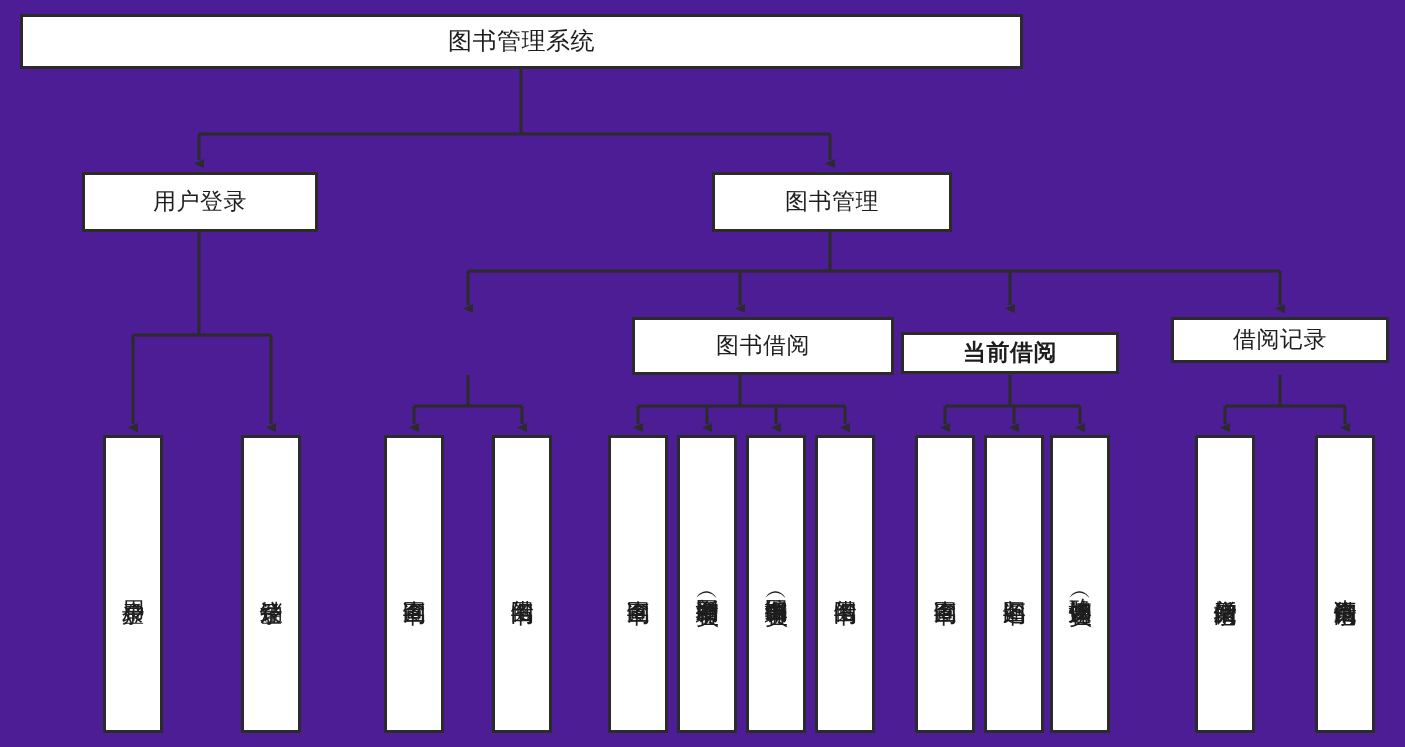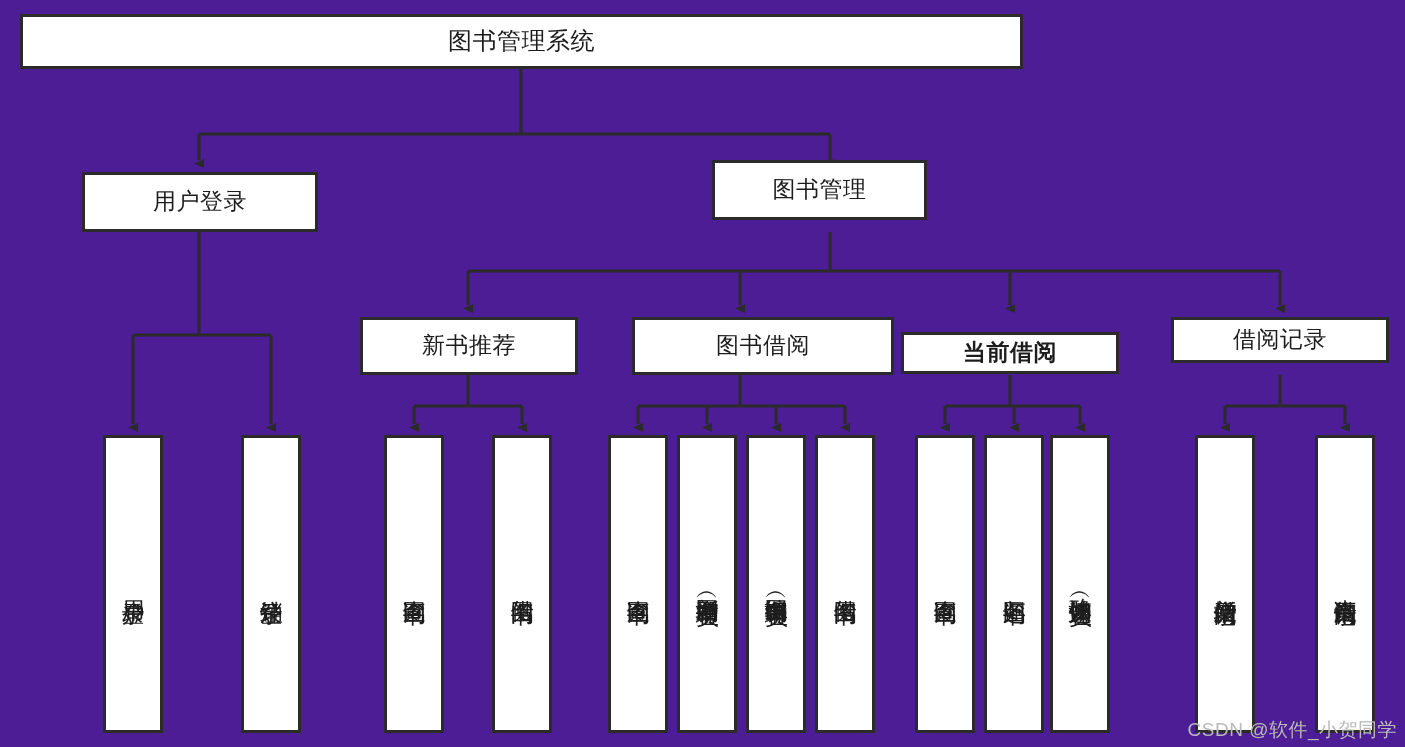--- a/index.html
+++ b/index.html
@@ -122,23 +122,22 @@
       <path d="M1280,375 L1280,406"></path>
       <path d="M1225,406 L1345,406"></path>
       <path d="M1225,406 L1225,424" marker-end="url(#arrow)"></path>
       <path d="M1345,406 L1345,424" marker-end="url(#arrow)"></path>
     </g>
   </svg>
 
   <div class="node h root" style="left:20px; top:14px; width:1003px; height:55px;">图书管理系统</div>
 
   <div class="node h" style="left:82px; top:172px; width:236px; height:60px;">用户登录</div>
-  <div class="node h" style="left:712px; top:160px; width:215px; height:60px;">图书管理</div>
+  <div class="node h" style="left:712px; top:172px; width:240px; height:60px;">图书管理</div>
 
-  <div class="node h" style="left:360px; top:317px; width:218px; height:58px;">新书推荐</div>
   <div class="node h" style="left:632px; top:317px; width:262px; height:58px;">图书借阅</div>
   <div class="node h" style="left:901px; top:332px; width:218px; height:42px;font-weight:bold;">当前借阅</div>
   <div class="node h" style="left:1171px; top:317px; width:218px; height:46px;">借阅记录</div>
 
   <div class="node v" style="left:103px; top:435px; width:60px; height:298px;">
     <span class="vtext">用户登录</span>
   </div>
   <div class="node v" style="left:241px; top:435px; width:60px; height:298px;">
     <span class="vtext">注销登录</span>
   </div>
@@ -173,15 +172,14 @@
     <span class="vtext">确认归还（管理员）</span>
   </div>
 
   <div class="node v" style="left:1195px; top:435px; width:60px; height:298px;">
     <span class="vtext">新增借阅记录</span>
   </div>
   <div class="node v" style="left:1315px; top:435px; width:60px; height:298px;">
     <span class="vtext">查询借阅记录</span>
   </div>
 
-  <div class="watermark">CSDN @软件_小贺同学</div>
 
 </div>
 
 </body></html>

